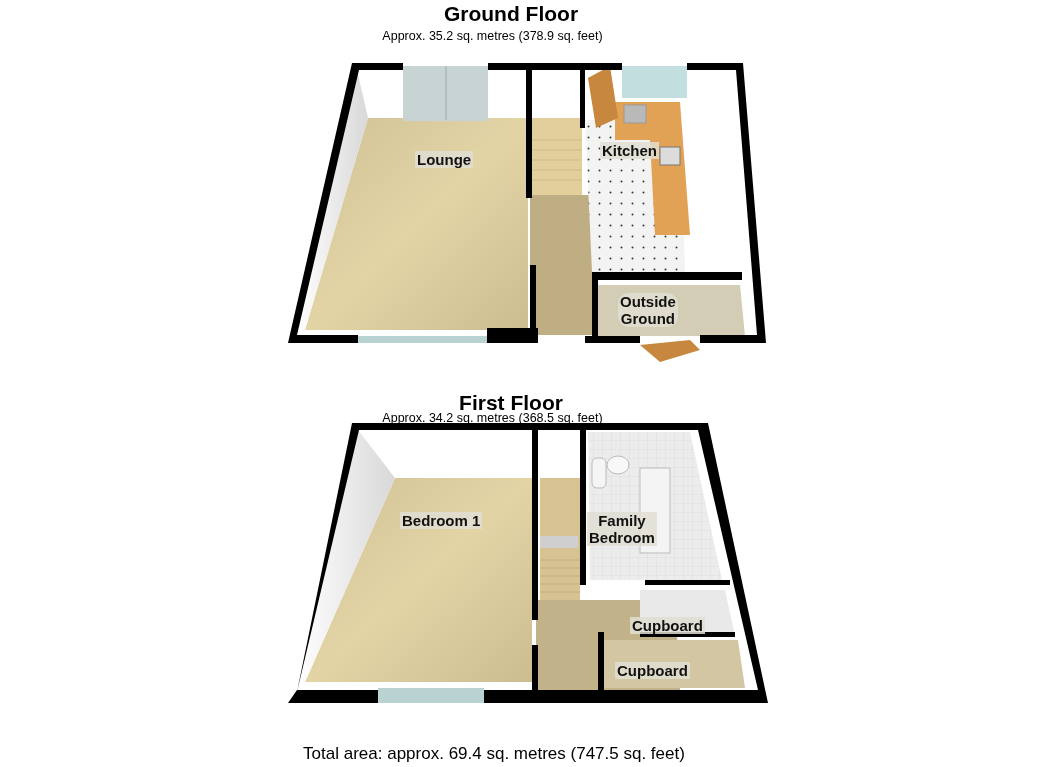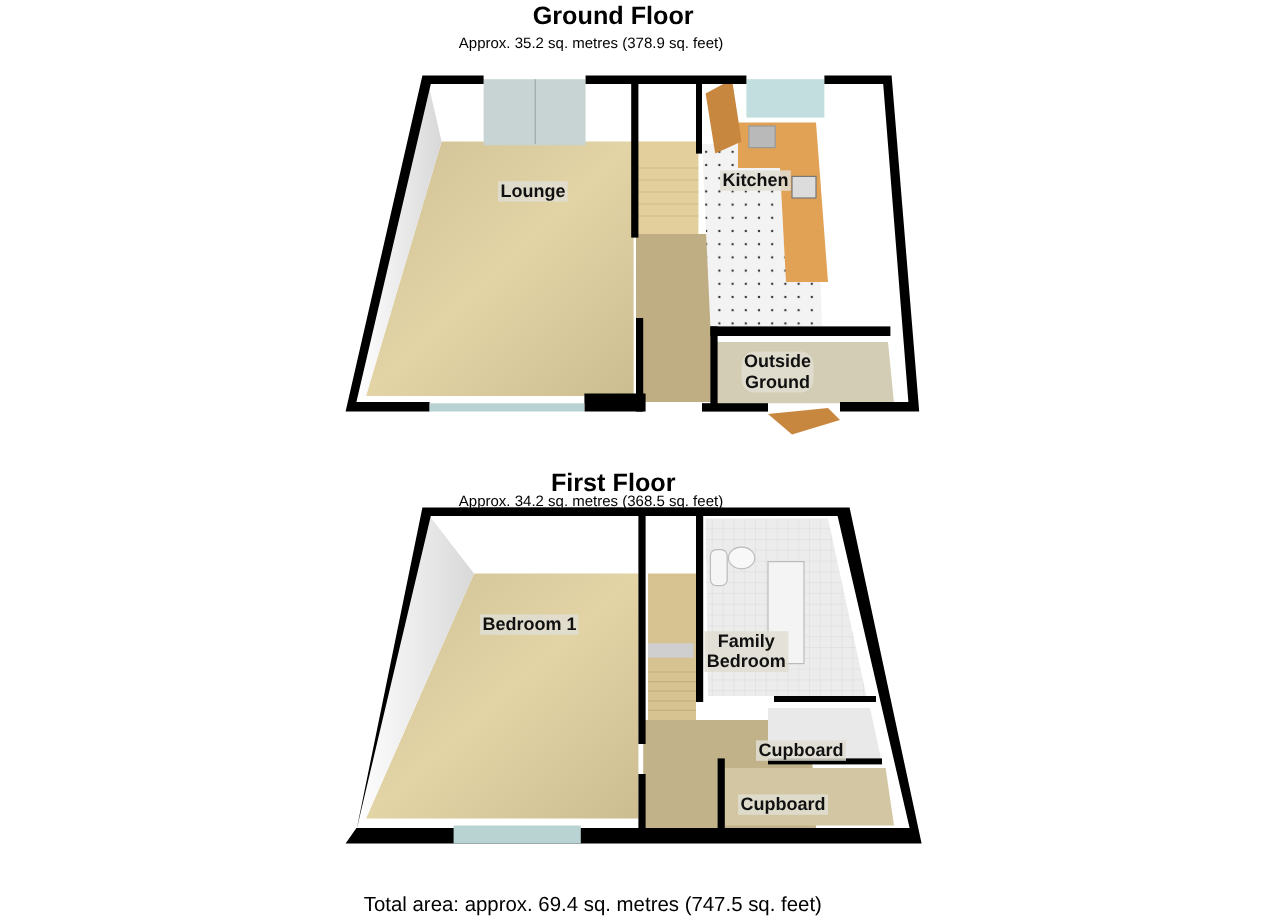--- a/index.html
+++ b/index.html
@@ -129,20 +129,20 @@
 <div class="room-label" style="left:600px; top:142px;text-align:right;">Kitchen</div>
 <div class="room-label" style="left:618px; top:293px;border-radius:11px;">
   <div>Outside</div>
   <div>Ground</div>
 </div>
 
 <div class="floor-title" style="top:363px;margin-top:28px;">First Floor</div>
 <div class="floor-area" style="top:411px;text-decoration:underline;">Approx.  34.2 sq. metres (368.5 sq. feet)</div>
 
 <div class="room-label" style="left:400px; top:512px;">Bedroom 1</div>
-<div class="room-label" style="left:587px; top:526px;">
+<div class="room-label" style="left:587px; top:512px;">
   <div>Family</div>
   <div>Bedroom</div>
 </div>
 <div class="room-label" style="left:630px; top:617px;">Cupboard</div>
 <div class="room-label" style="left:615px; top:662px;">Cupboard</div>
 
 <div class="total-area" style="top:744px;">Total area: approx.  69.4 sq. metres (747.5 sq. feet)</div>
 
 </body></html>

